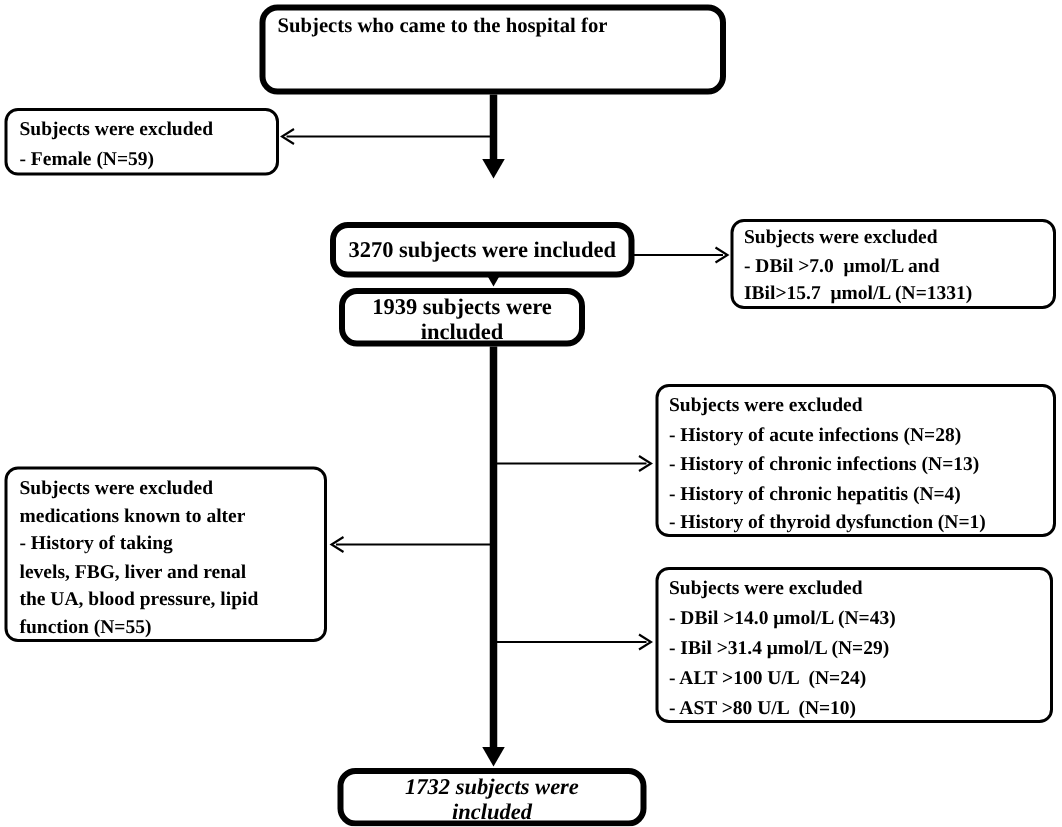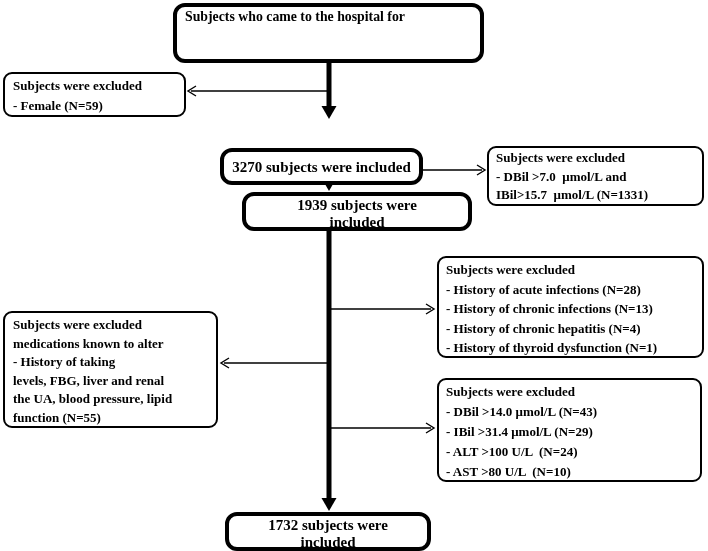--- a/index.html
+++ b/index.html
@@ -23,25 +23,25 @@
     line-height:19.5px;
   }
   .box.thick{border-width:4px;border-radius:12px;}
   .box.center{text-align:center;font-size:15px;}
   .ln{white-space:nowrap;}
 
   #box-top{left:173px;top:3px;width:311px;height:60px;padding:1px 6px 0 8px;line-height:18.6px;font-size:13.8px;}
   #box-female{left:3px;top:72px;width:183px;height:45px;padding:2px 6px 0 8px;line-height:20px;}
   #box-3270{left:220px;top:120px;width:203px;height:37px;line-height:30px;margin-top:28px;}
   #box-dbil1{left:487px;top:146px;width:217px;height:60px;padding:1px 4px 0 7px;line-height:18.6px;}
-  #box-1939{left:242px;top:192px;width:230px;height:39px;line-height:16.5px;padding-top:1px;}
+  #box-1939{left:226px;top:192px;width:164px;height:39px;line-height:16.5px;padding-top:1px;}
   #box-history{left:437px;top:256px;width:267px;height:102px;padding:2px 4px 0 7px;line-height:19.6px;}
   #box-meds{left:3px;top:311px;width:215px;height:117px;padding:3px 4px 0 8px;line-height:18.5px;}
   #box-dbil2{left:437px;top:378px;width:265px;height:104px;padding:2px 4px 0 7px;line-height:20px;}
-  #box-1732{left:225px;top:512px;width:206px;height:39px;line-height:17px;padding-top:1px;}
+  #box-1732{left:225px;top:512px;width:206px;height:39px;line-height:17px;padding-top:1px;font-style:italic;}
 </style>
 </head>
 <body>
 
 <div class="canvas">
 
   <svg class="arrows" width="708" height="551" viewBox="0 0 708 551">
 
     <g stroke="#000" fill="#000">
       <line x1="329" y1="63" x2="329" y2="107" stroke-width="5"></line>

